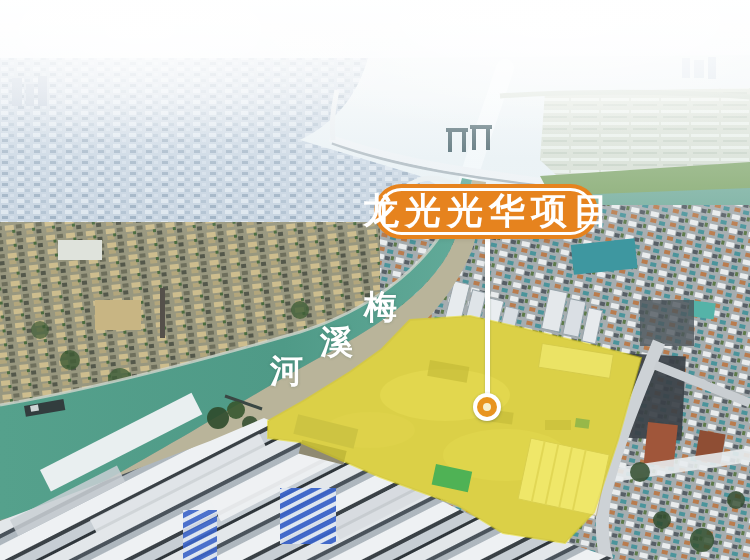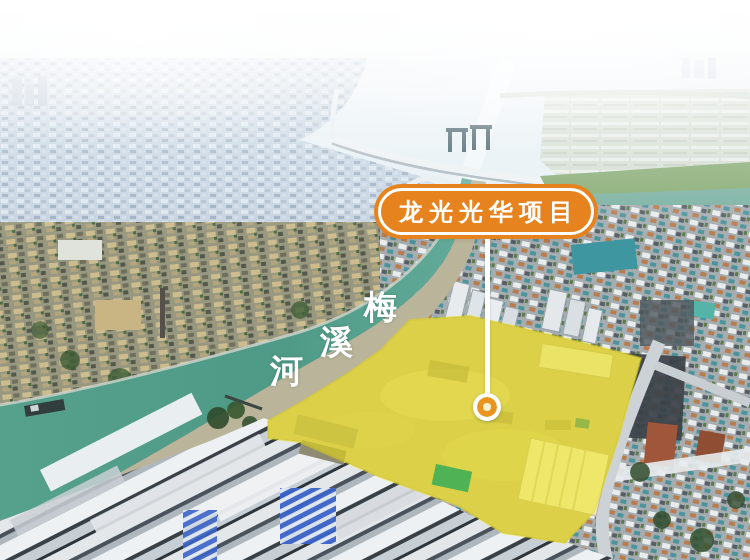--- a/index.html
+++ b/index.html
@@ -24,21 +24,21 @@
     position:absolute;left:473px;top:393px;width:28px;height:28px;border-radius:50%;
     background:#ffffff;z-index:4;box-shadow:0 1px 3px rgba(80,90,60,.4);
   }
   .marker .ring{position:absolute;left:4px;top:4px;width:20px;height:20px;border-radius:50%;background:#e8941f;}
   .marker .core{position:absolute;left:10px;top:10px;width:8px;height:8px;border-radius:50%;background:#f7f0cd;}
   .project-label{
     position:absolute;left:378px;top:188px;width:216px;height:47px;box-sizing:border-box;
     background:#e6831e;border:3px solid #ffffff;border-radius:26px;
     box-shadow:0 0 0 4px #e6831e, 0 2px 6px rgba(40,40,40,.25);
     display:flex;align-items:center;justify-content:center;z-index:5;
-    color:#ffffff;font-weight:bold;font-size:24px;letter-spacing:6px;text-indent:6px;
+    color:#ffffff;font-weight:bold;font-size:36px;letter-spacing:6px;text-indent:6px;
     white-space:nowrap;
   }
   .river-char{
     position:absolute;z-index:3;color:#ffffff;font-weight:bold;font-size:33px;line-height:1;
     text-shadow:0 0 3px rgba(40,80,70,.35);
   }
   .char-mei{left:364px;top:290px;}
   .char-xi{left:320px;top:325px;}
   .char-he{left:270px;top:354px;}
 </style>

